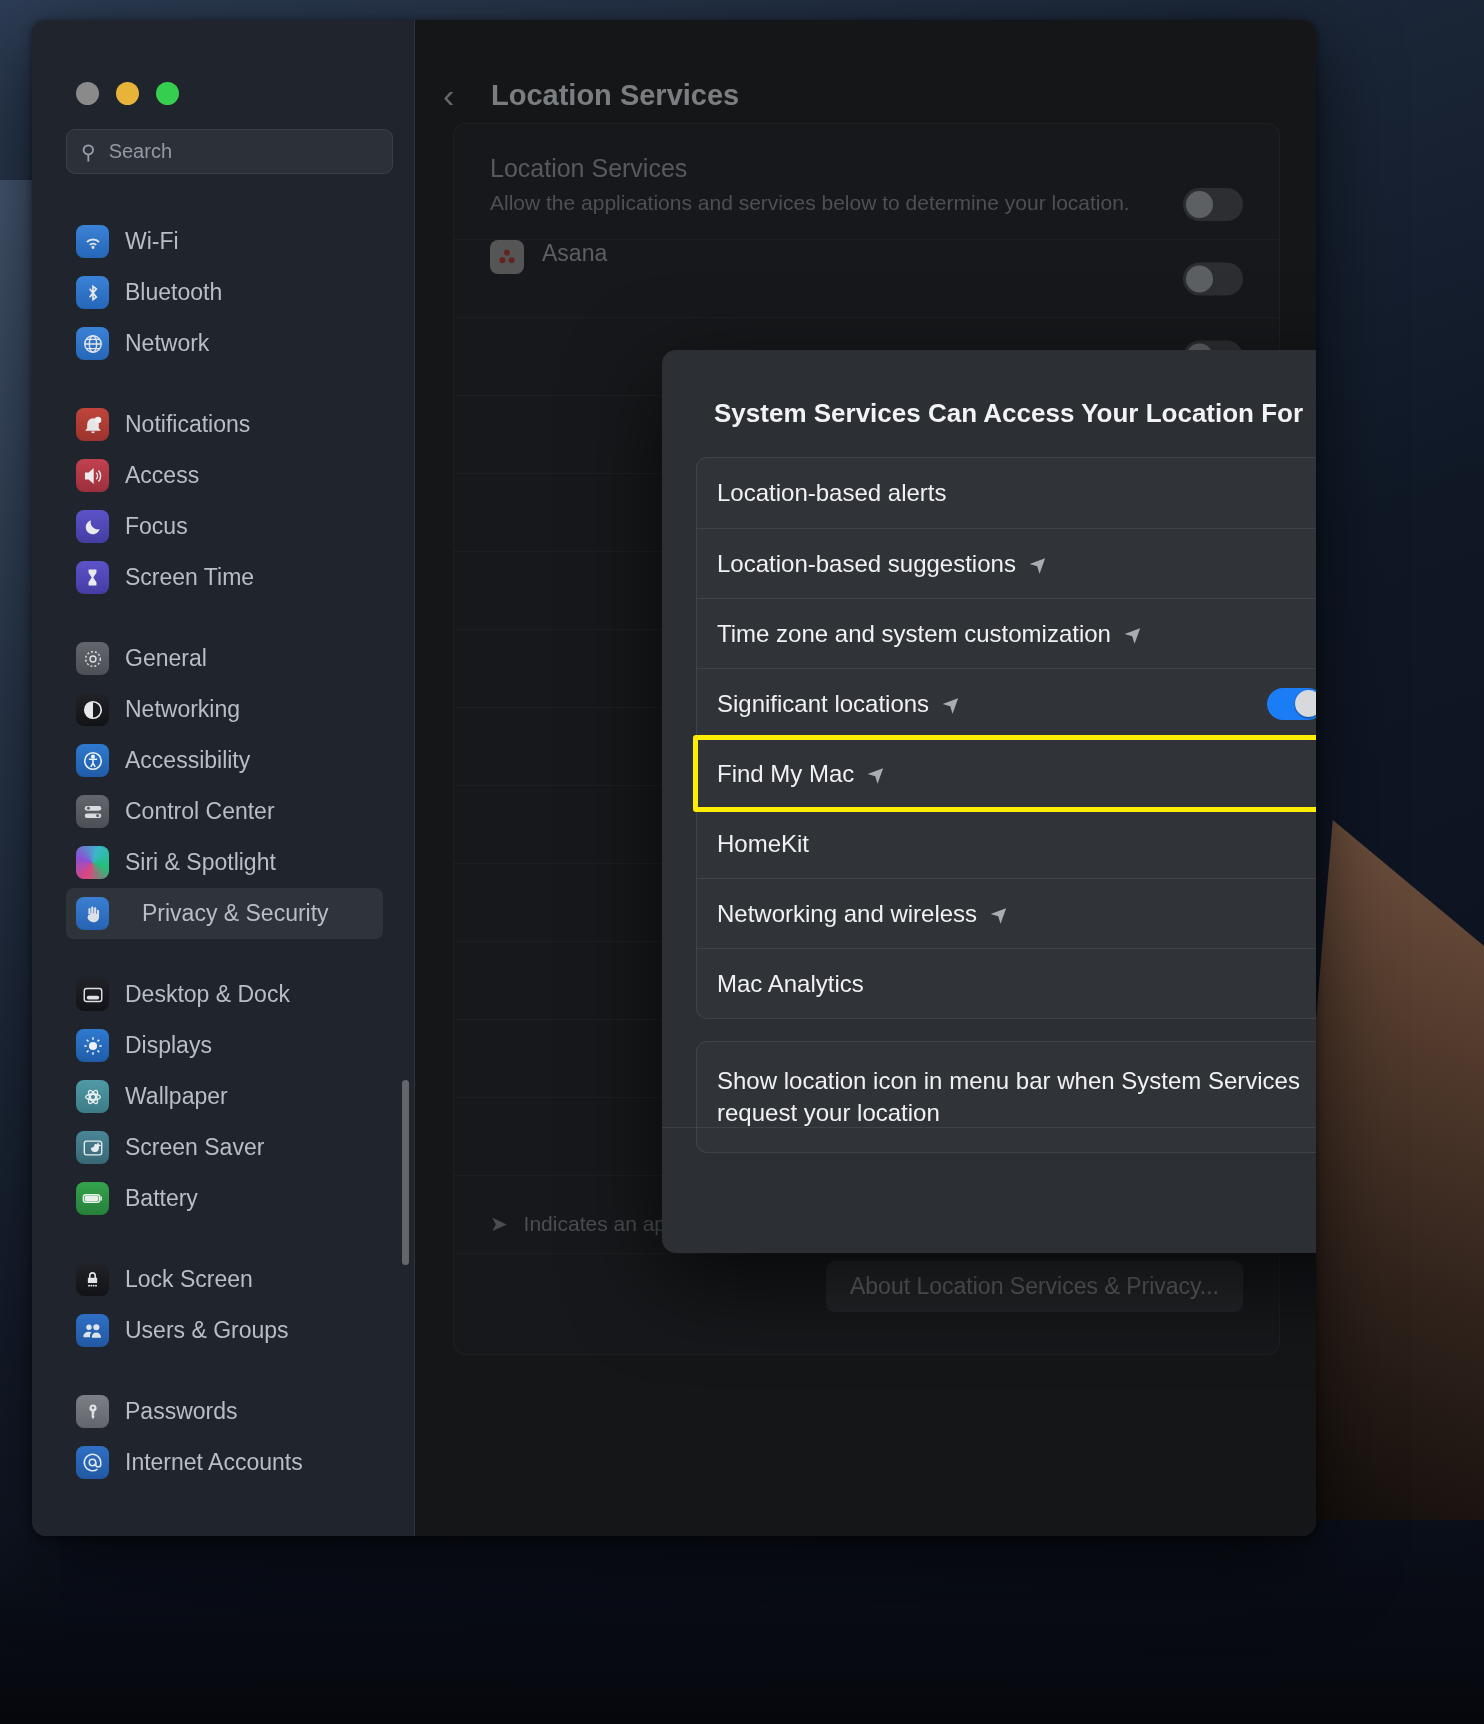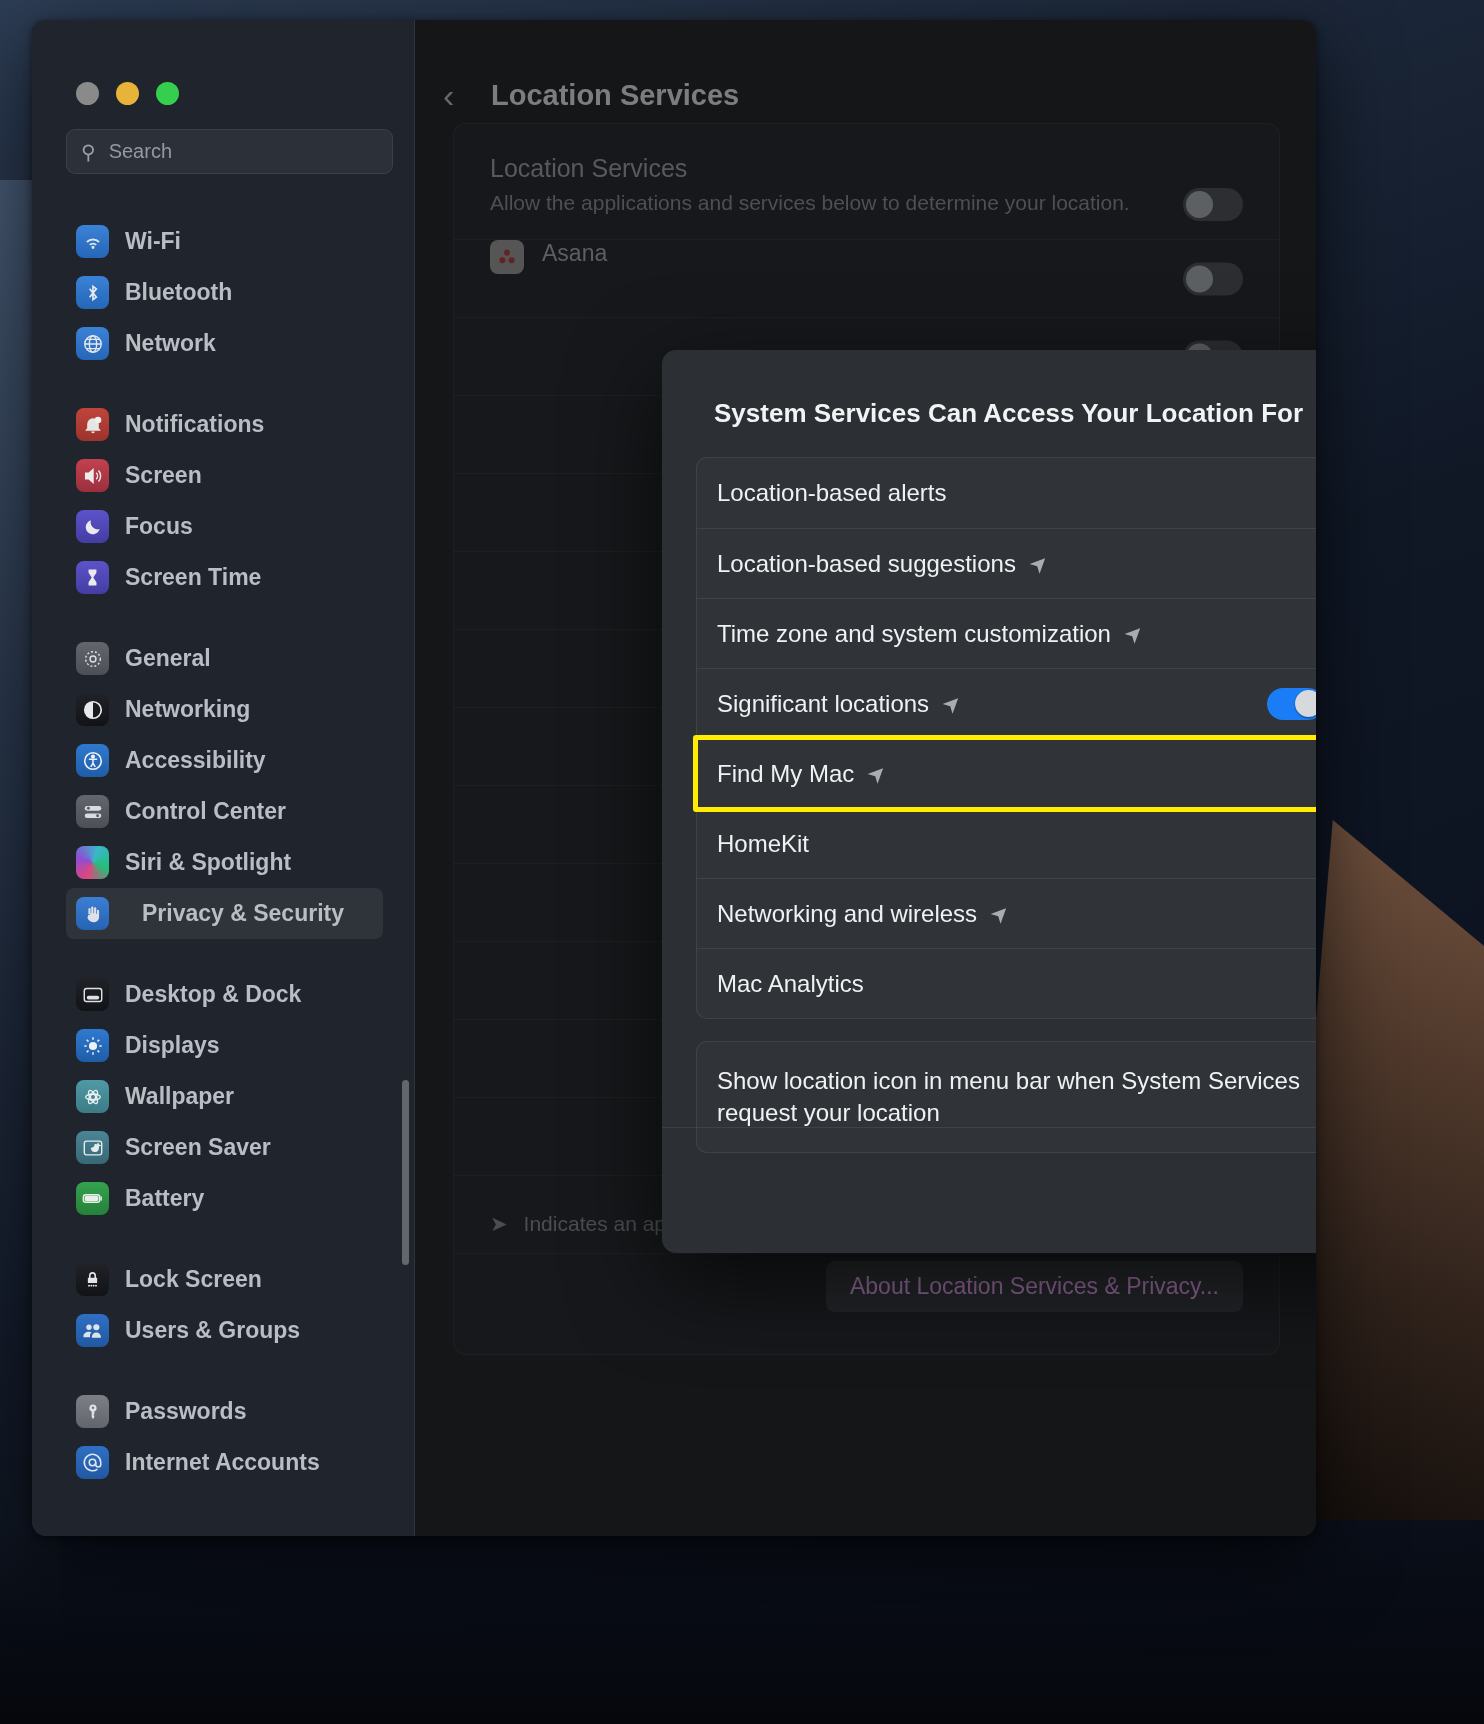--- a/index.html
+++ b/index.html
@@ -73,21 +73,20 @@
     display: flex; align-items: center; gap: 13px;
     padding: 0 14px;
   }
   #search-box .glyph { color:#9aa0a8; font-size: 20px; line-height:1; }
   #search-box .ph { color:#9399a1; font-size: 20px; }
 
   #sidebar-scroll {
     position: absolute;
     top: 196px; left: 0; right: 0; bottom: 0;
     padding: 0 32px 0 34px;
-    font-weight: bold;
   }
   .nav-group { padding: 0; }
   .nav-gap { height: 30px; }
   .nav-item {
     display: flex; align-items: center; gap: 16px;
     height: 51px; padding: 0 10px; border-radius: 8px;
     color: #b9bec5; font-size: 23px; white-space: nowrap;
   }
   .nav-item.selected { background: rgba(255,255,255,.07); gap: 33px; }
   .nav-icon {
@@ -158,21 +157,21 @@
     padding: 11px 22px;
   }
   #bg-footnote {
     position:absolute; left: 36px; right: 36px; bottom: 118px;
     display:flex; align-items:center; gap: 16px;
     color:#7c8188; font-size: 21px;
   }
   #bg-about-btn {
     position:absolute; right: 36px; bottom: 42px;
     background:#3a3e44; border-radius:9px;
-    color:#f0abfc; font-size:23px; padding: 12px 24px;
+    color:#a3a3a3; font-size:23px; padding: 12px 24px;
   }
   .arrow-glyph { display:inline-block; }
 
   
   #sheet-scrim { position:absolute; inset:0; background: rgba(0,0,0,.40); }
   #sheet {
     position: absolute;
     left: 247px; top: 330px;
     width: 853px; height: 903px;
     background: #2c2f33;
@@ -305,21 +304,21 @@
             </span>
             <span>Notifications</span>
           </div>
           <div class="nav-item">
             <span class="nav-icon" style="background: linear-gradient(rgb(194, 65, 79), rgb(156, 47, 61));">
               <svg width="22" height="22" viewBox="0 0 24 24" fill="none" stroke="#ececec" stroke-width="1.6">
                 <path d="M4 9v6h3.5L12 19V5L7.5 9H4z" fill="#ececec"></path>
                 <path d="M15.5 8.5a5 5 0 010 7M18 6a9 9 0 010 12"></path>
               </svg>
             </span>
-            <span>Screen</span>
+            <span>Access</span>
           </div>
           <div class="nav-item">
             <span class="nav-icon" style="background: linear-gradient(rgb(92, 83, 201), rgb(68, 61, 163));">
               <svg width="20" height="20" viewBox="0 0 24 24" fill="#e9e9ef">
                 <path d="M20 14.5A8.5 8.5 0 019.5 4a8.5 8.5 0 1010.5 10.5z"></path>
               </svg>
             </span>
             <span>Focus</span>
           </div>
           <div class="nav-item">

